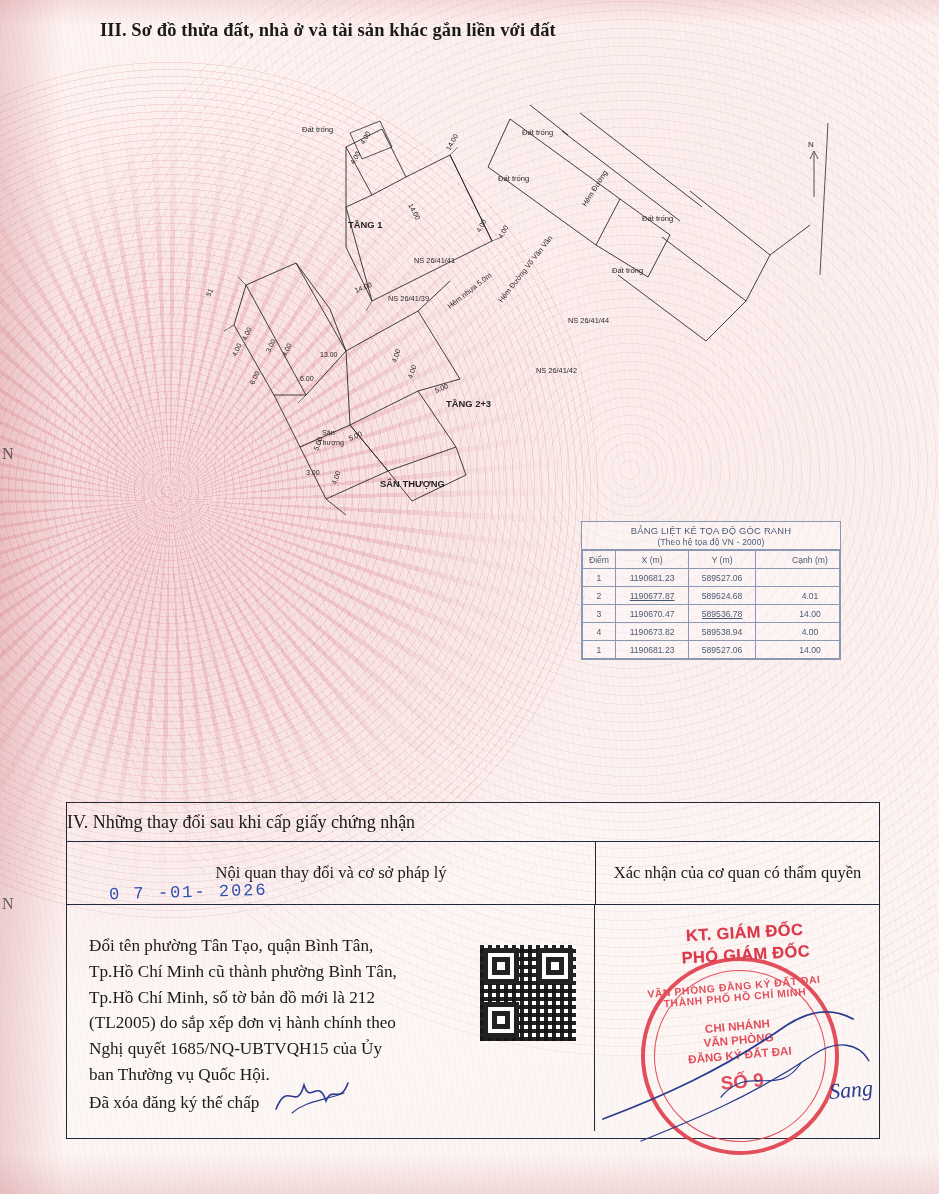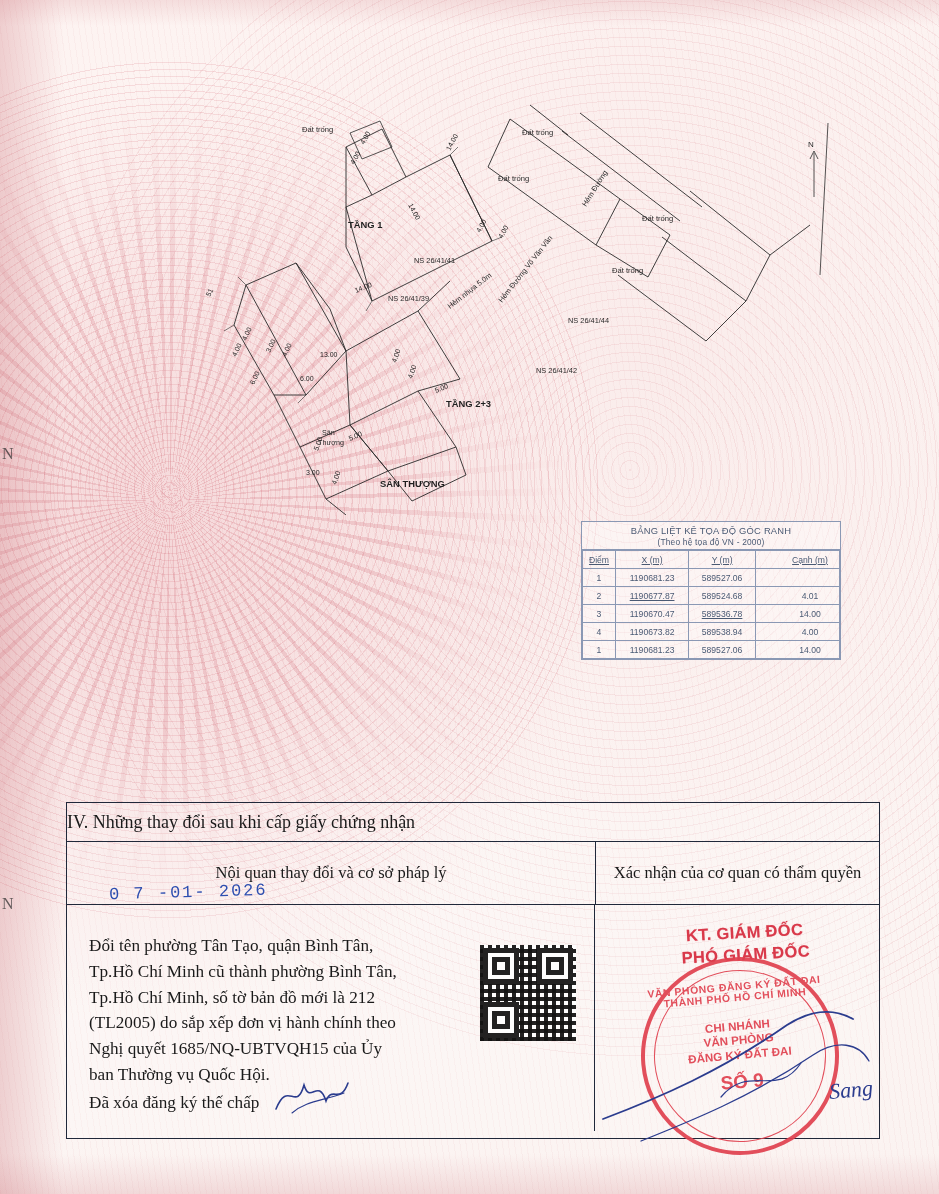--- a/index.html
+++ b/index.html
@@ -158,21 +158,21 @@
     font-size: 8.6px;
   }
   table.coords th, table.coords td {
     border: 1px solid #8a98b4;
     padding: 2px 1px;
     text-align: center;
     font-weight: normal;
     color: #4a5a74;
     height: 13px;
   }
-  table.coords th { font-size: 8.6px; text-decoration: underline; }
+  table.coords th { font-size: 8.6px; }
   table.coords td.u { text-decoration: underline; }
   table.coords th:first-child, table.coords td:first-child { width: 30px; }
   table.coords th:nth-child(4), table.coords td:nth-child(4) { width: 56px; padding-left: 26px; }
 
   
   .section4 {
     position: absolute;
     left: 66px;
     top: 802px;
     width: 812px;
@@ -378,20 +378,21 @@
   <div class="bg-rings"></div>
   <div class="bg-rays"></div>
   <div class="bg-hatch"></div>
   <div class="bg-edge-left"></div>
   <div class="bg-edge-top"></div>
   <div class="bg-edge-bottom"></div>
 </div>
 
 <div class="page">
 
+  <div class="section3-title">III. Sơ đồ thửa đất, nhà ở và tài sản khác gắn liền với đất</div>
 
   <div class="edge-mark" style="left:2px; top:445px;">N</div>
   <div class="edge-mark" style="left:2px; top:895px;">N</div>
 
   <div class="drawing">
     <svg width="740" height="420" viewBox="0 0 740 420" xmlns="http://www.w3.org/2000/svg">
       <g fill="none" stroke="#2a2a2a" stroke-width="0.9" stroke-linejoin="round">
 
         <path d="M196 52 L232 34 L256 82 L300 60 L342 146 L222 206 L196 152 Z"></path>
         <path d="M196 52 L222 100 L196 112"></path>

